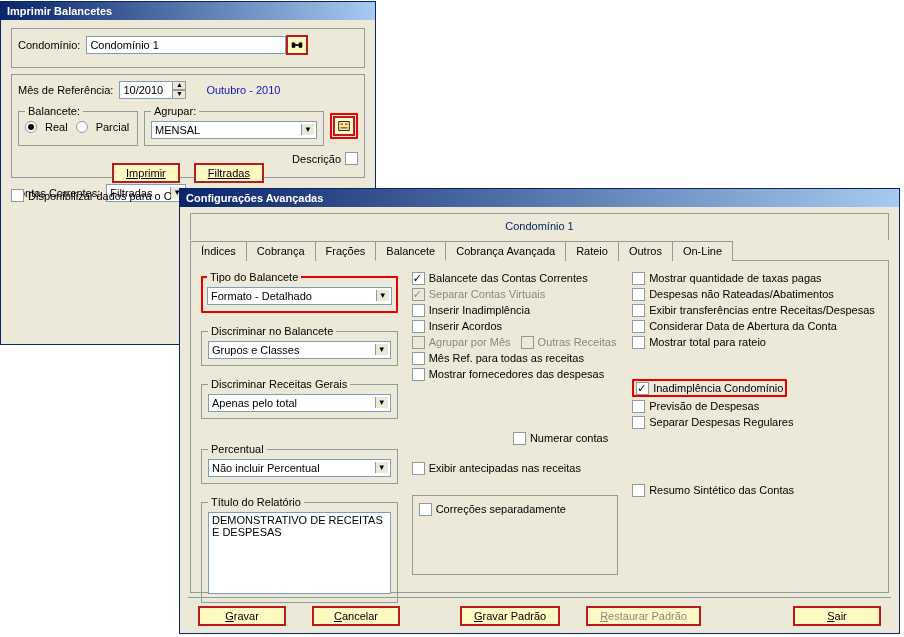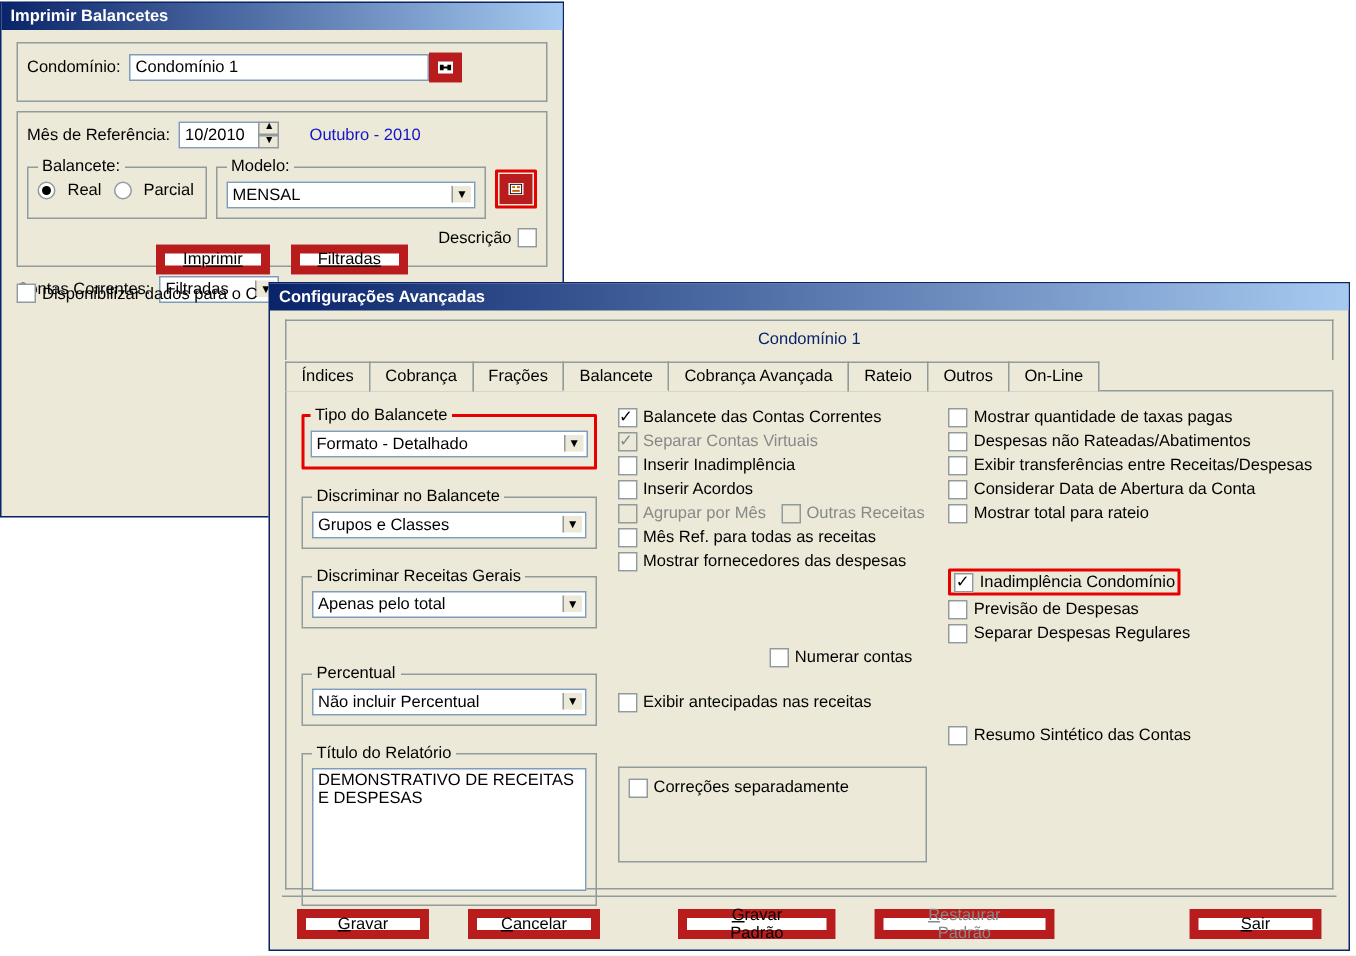--- a/index.html
+++ b/index.html
@@ -10,21 +10,21 @@
 .titlebar { background: linear-gradient(to right, #0A246A, #A6CAF0); color: #fff; font-weight: bold; padding: 3px 6px; height: 18px; line-height: 12px; }
 
 
 #win1 { left: 0; top: 1px; width: 376px; height: 344px; }
 #win1 .body { padding: 8px 10px; position: relative; }
 
 .row { display: flex; align-items: center; margin-bottom: 6px; }
 .lbl { margin-right: 6px; }
 .input, select, textarea { background: #fff; border: 1px solid #7F9DB9; padding: 1px 3px; height: 18px; font-family: inherit; font-size: 11px; }
 textarea { height: auto; }
-.btn { background: #ffffff; border: 6px solid #b91c1c; border-radius: 0; padding: 2px 12px; height: 20px; cursor: pointer; display: inline-flex; align-items: center; justify-content: center; }
+.btn { background: #fef9c3; border: 2px solid #b91c1c; border-radius: 0; padding: 2px 12px; height: 20px; cursor: pointer; display: inline-flex; align-items: center; justify-content: center; }
 .iconbtn { width: 22px; height: 20px; padding: 0; justify-content: center; }
 
 fieldset { border: 1px solid #919B9C; padding: 4px 6px 6px 6px; margin: 0; }
 legend { padding: 0 3px; color: #000; }
 
 .spin { display: inline-flex; align-items: center; }
 .spin .input { width: 54px; }
 .spin-btns { display: flex; flex-direction: column; margin-left: -1px; }
 .spin-btns div { width: 14px; height: 9px; background: #ECE9D8; border: 1px solid #919B9C; font-size: 7px; line-height: 6px; text-align: center; cursor: pointer; }
 
@@ -59,21 +59,21 @@
 .check-row { display: flex; align-items: flex-start; gap: 4px; margin-bottom: 2px; line-height: 14px; }
 .check-row .checkbox { flex-shrink: 0; margin-top: 1px; }
 
 .bottom-btns { display: flex; justify-content: flex-start; gap: 26px; padding: 8px 10px; border-top: 1px solid #919B9C; margin-top: 4px; }
 .bottom-btns .spacer { flex: 1; }
 .bottom-btns .btn { min-width: 88px; text-decoration: underline; text-decoration-color: transparent; }
 .bottom-btns .btn span::first-letter { text-decoration: underline; }
 
 .disabled-text { color: #888; }
 
-.corr-box { border: 1px solid #919B9C; padding: 6px; margin-top: 36px; height: 64px; }
+.corr-box { border: 1px solid #919B9C; padding: 6px; margin-top: 20px; height: 80px; }
 
 .select-wrap { position: relative; display: inline-block; }
 .select-wrap select { width: 100%; appearance: none; -webkit-appearance: none; padding-right: 16px; }
 .select-wrap::after { content: "▼"; position: absolute; right: 3px; top: 3px; font-size: 8px; pointer-events: none; color: #000; background: #ECE9D8; border-left: 1px solid #919B9C; padding: 1px 2px; }
 
 .icon-svg { width: 14px; height: 14px; }
 </style>
 </head>
 <body>
 
@@ -110,21 +110,21 @@
         <fieldset style="flex:0 0 120px;">
           <legend>Balancete:</legend>
           <div style="display:flex; gap:8px; align-items:center;">
             <span class="radio checked"></span>
             <span>Real</span>
             <span class="radio"></span>
             <span>Parcial</span>
           </div>
         </fieldset>
         <fieldset style="flex:1;">
-          <legend>Modelo:</legend>
+          <legend>Agrupar:</legend>
           <span class="select-wrap" style="width:100%;">
             <select style="width:100%;">
               <option>MENSAL</option>
             </select>
           </span>
         </fieldset>
         <span class="redbox" style="padding:1px; align-self:center;">
           <button class="btn iconbtn">
             <svg class="icon-svg" viewBox="0 0 16 16">
                 <rect x="2" y="3" width="12" height="10" fill="none" stroke="#000"></rect>

